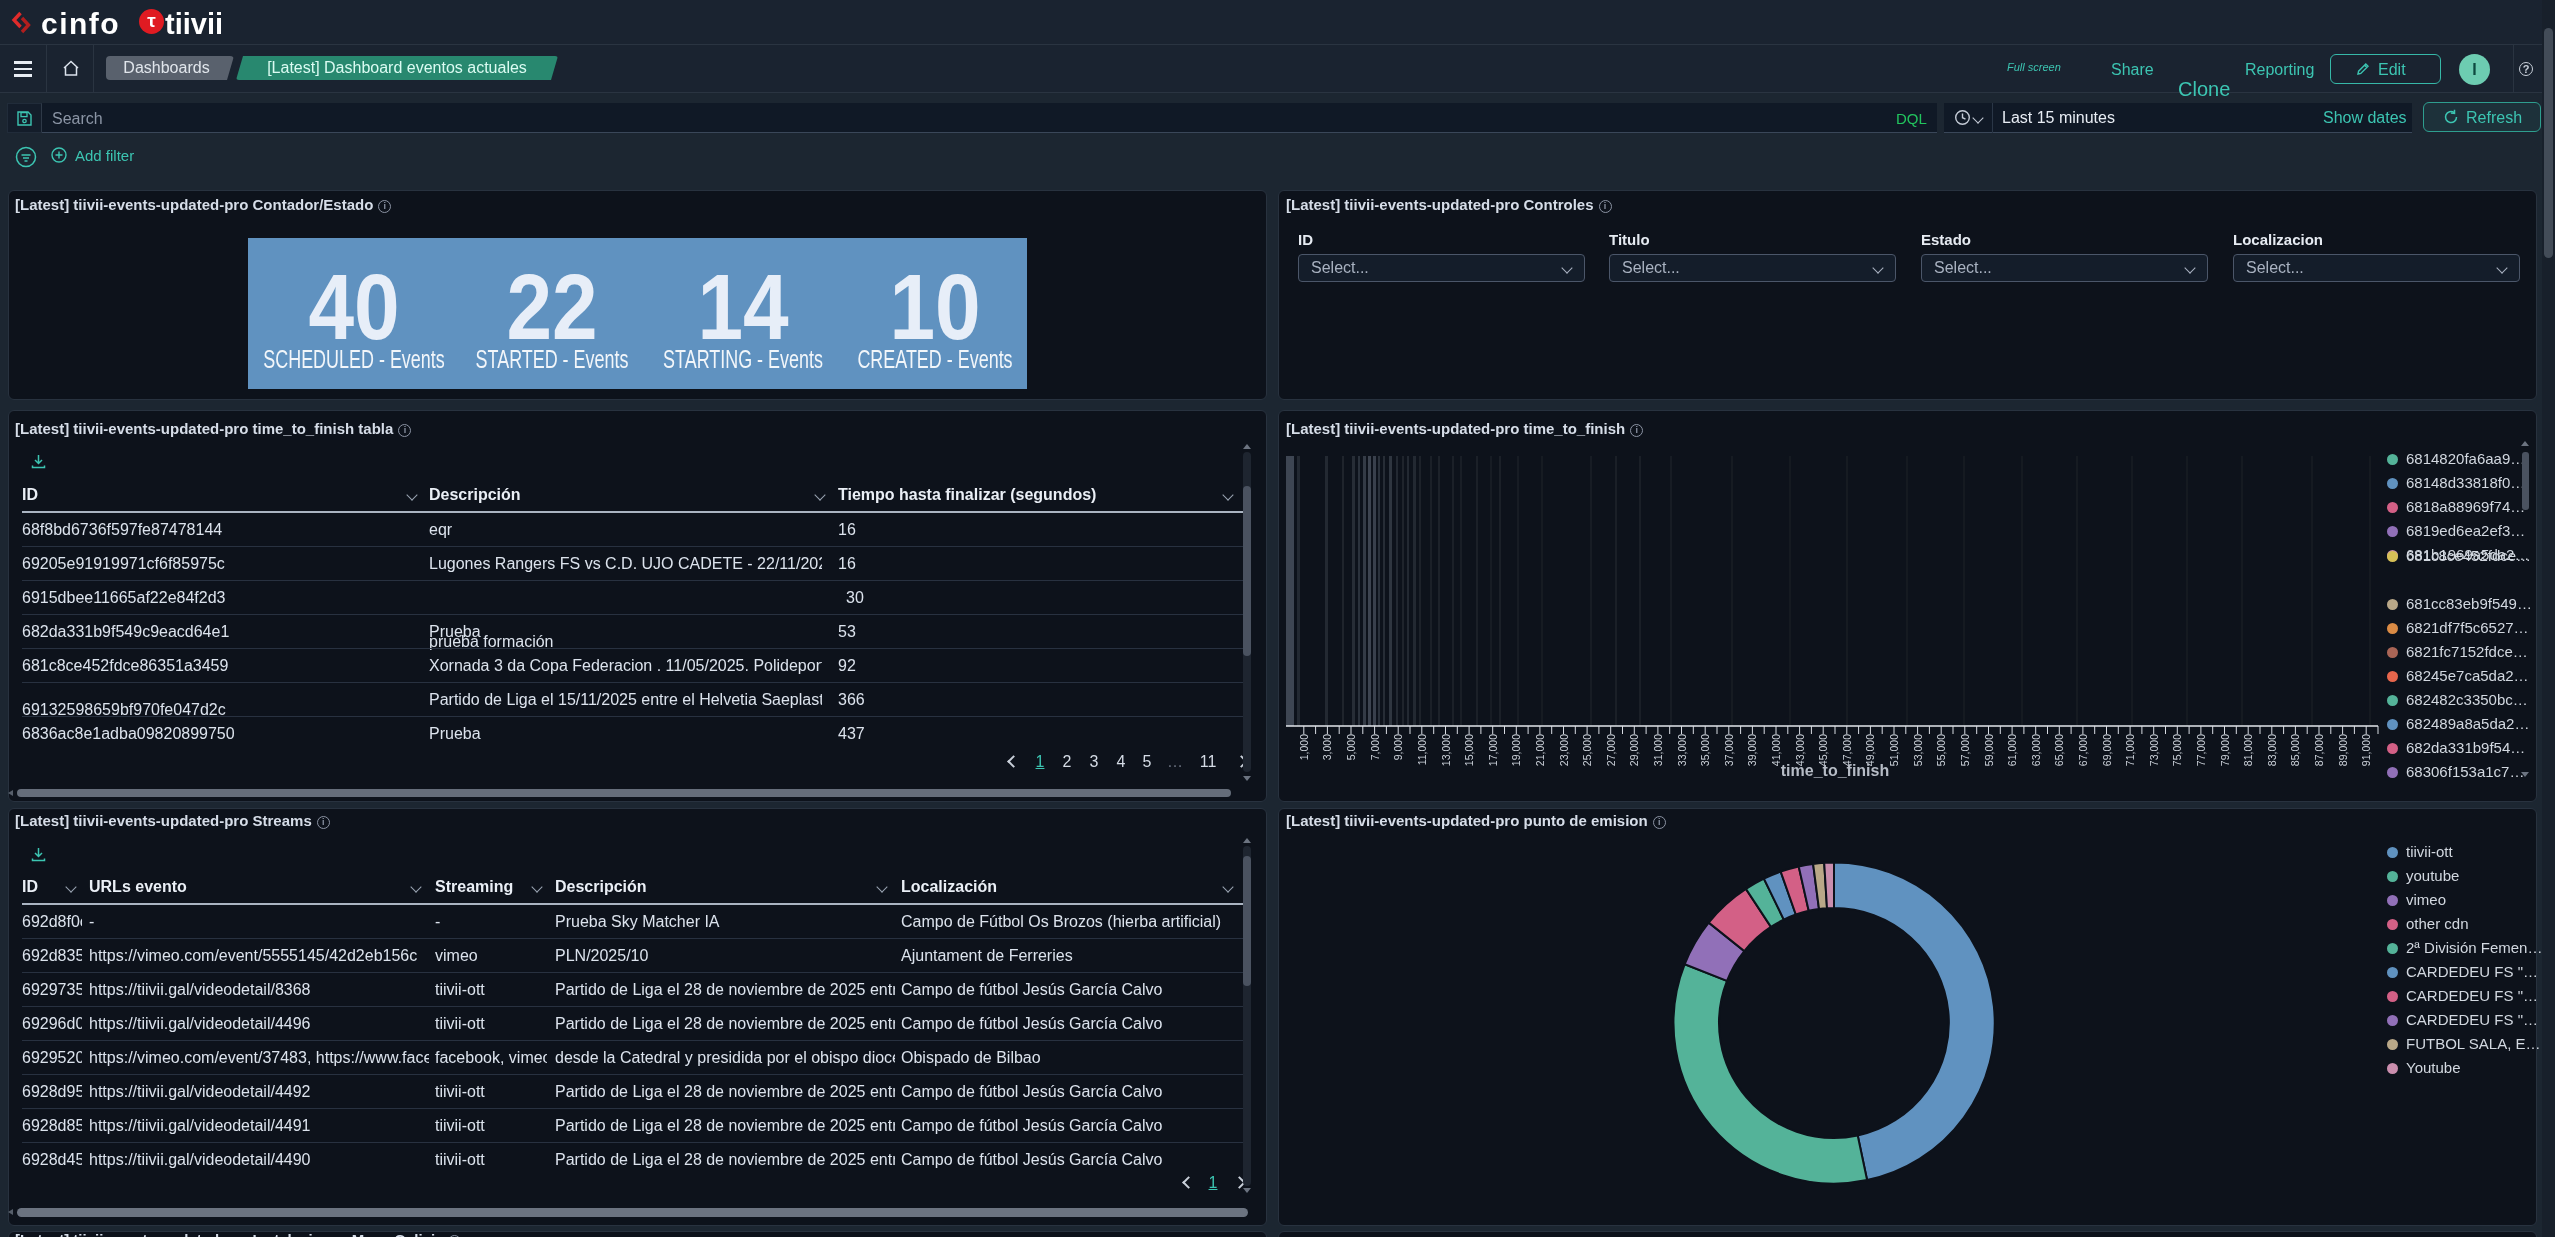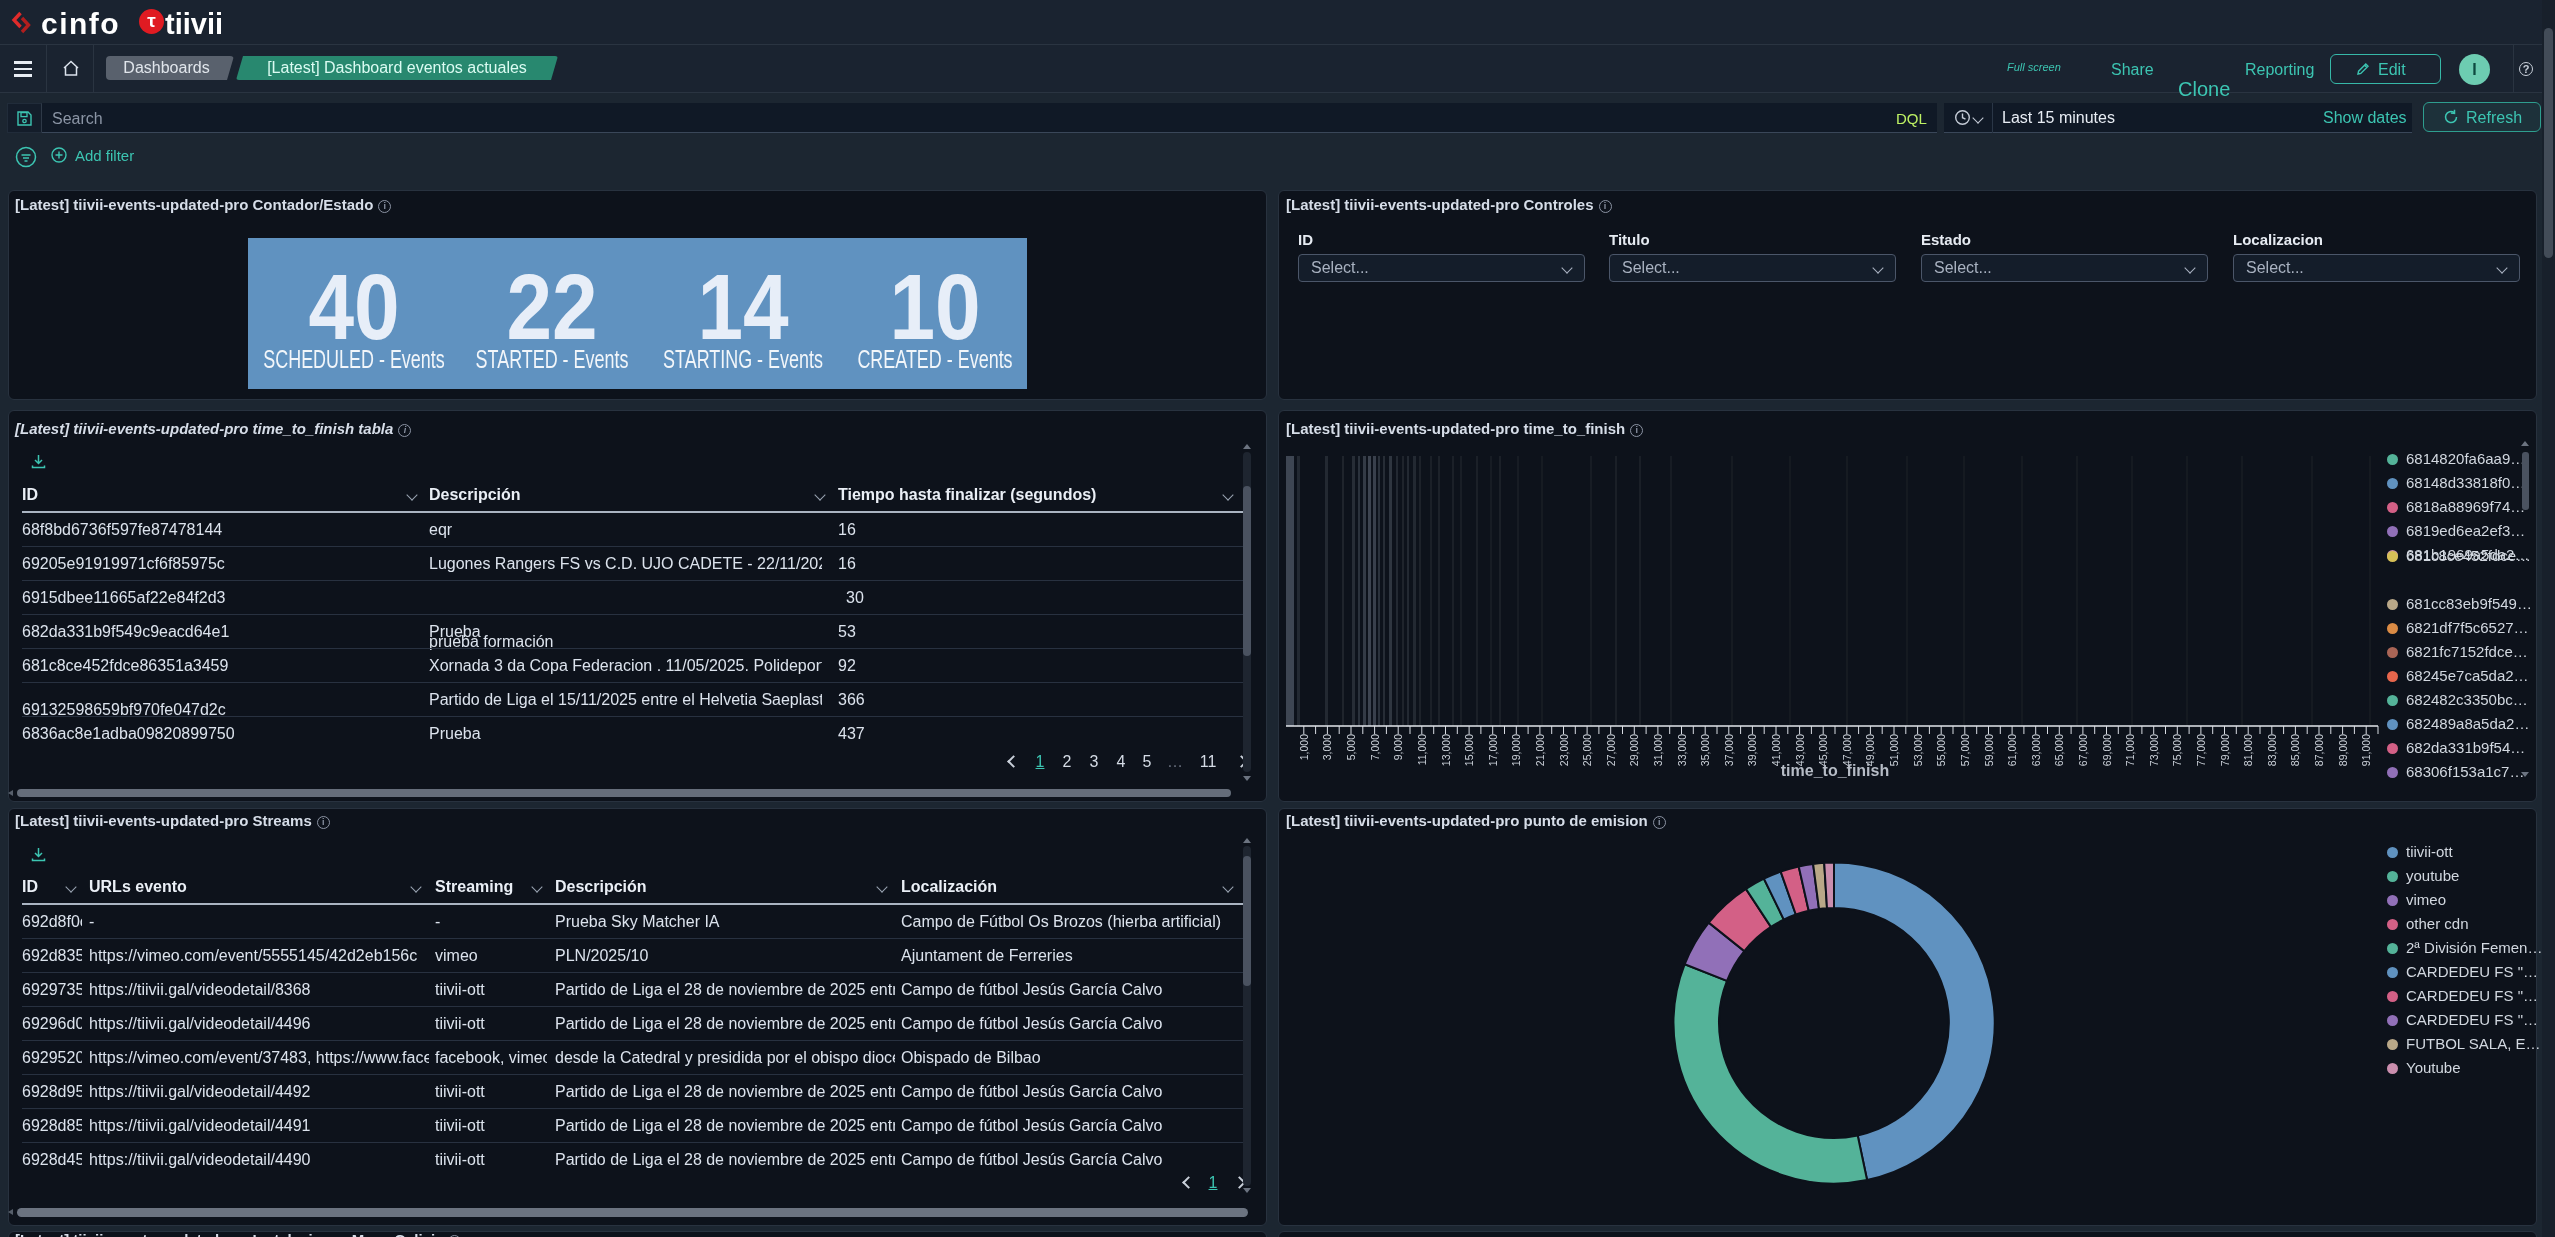--- a/index.html
+++ b/index.html
@@ -73,21 +73,21 @@
 <div class="abs" style="left:2519px;top:62px;width:14px;height:14px;border:1.4px solid #c8cfd9;border-radius:50%;color:#c8cfd9;font-size:11px;font-weight:bold;text-align:center;line-height:13px;">?</div>
 
 <div class="abs" style="left:7px;top:103px;width:35px;height:30px;background:#141d2a;border:1px solid #212c3a;border-right:1px solid #2e3947;"></div>
 <svg class="abs" style="left:16px;top:110px" width="17" height="17" viewBox="0 0 17 17">
   <path d="M2 2 H12 L15 5 V15 H2 Z" fill="none" stroke="#3cc5b2" stroke-width="1.4"></path>
   <rect x="5" y="2.6" width="6" height="4" fill="none" stroke="#3cc5b2" stroke-width="1.3"></rect>
   <circle cx="8.5" cy="11" r="1.7" fill="none" stroke="#3cc5b2" stroke-width="1.3"></circle>
 </svg>
 <div class="abs" style="left:42px;top:103px;width:1895px;height:30px;background:#101926;border-bottom:1px solid #3a4759;"></div>
 <div class="abs" style="left:52px;top:110px;font-size:16px;color:#8b95a5;">Search</div>
-<div class="abs" style="left:1896px;top:110px;font-size:15px;color:#bef264;">DQL</div>
+<div class="abs" style="left:1896px;top:110px;font-size:15px;color:#22c55e;">DQL</div>
 
 <div class="abs" style="left:1944px;top:103px;width:468px;height:30px;background:#101926;border-bottom:1px solid #3a4759;"></div>
 <svg class="abs" style="left:1954px;top:109px" width="17" height="17" viewBox="0 0 17 17">
   <circle cx="8.5" cy="8.5" r="6.8" fill="none" stroke="#c4cbd6" stroke-width="1.4"></circle>
   <path d="M8.5 4.5 V8.7 L11.5 10.2" fill="none" stroke="#c4cbd6" stroke-width="1.4"></path>
 </svg>
 <div class="abs" style="left:1974px;top:114px;width:8px;height:8px;border-right:1.5px solid #c4cbd6;border-bottom:1.5px solid #c4cbd6;transform:rotate(45deg);"></div>
 <div class="abs" style="left:1992px;top:103px;width:1px;height:30px;background:#2a3646;"></div>
 <div class="abs" style="left:2002px;top:109px;font-size:16px;color:#e8edf4;">Last 15 minutes</div>
 <div class="abs teal" style="left:2323px;top:109px;font-size:16px;">Show dates</div>
@@ -125,21 +125,21 @@
 <div class="ctrl-label" style="left:1298px;top:231px;">ID</div>
 <div class="ctrl-label" style="left:1609px;top:231px;">Titulo</div>
 <div class="ctrl-label" style="left:1921px;top:231px;">Estado</div>
 <div class="ctrl-label" style="left:2233px;top:231px;">Localizacion</div>
 <div class="sel" style="left:1298px;top:254px;">Select...</div>
 <div class="sel" style="left:1609px;top:254px;">Select...</div>
 <div class="sel" style="left:1921px;top:254px;">Select...</div>
 <div class="sel" style="left:2233px;top:254px;">Select...</div>
 
 <div class="panel" style="left:8px;top:410px;width:1259px;height:392px;"></div>
-<div class="ptitle" style="left:15px;top:420px;font-style:italic;">[Latest] tiivii-events-updated-pro time_to_finish tabla<span class="info">i</span></div>
+<div class="ptitle" style="left:15px;top:420px;">[Latest] tiivii-events-updated-pro time_to_finish tabla<span class="info">i</span></div>
 <svg class="abs" style="left:30px;top:453px" width="17" height="17" viewBox="0 0 17 17">
   <path d="M8.5 2 V10 M5 7 L8.5 10.5 L12 7" fill="none" stroke="#3cc5b2" stroke-width="1.5"></path>
   <path d="M2.5 12.5 V14.5 H14.5 V12.5" fill="none" stroke="#3cc5b2" stroke-width="1.5"></path>
 </svg>
 <div class="thead" style="left:22px;top:486px;">ID</div>
 <div class="thead" style="left:429px;top:486px;">Descripción</div>
 <div class="thead" style="left:838px;top:486px;">Tiempo hasta finalizar (segundos)</div>
 <div class="chev" style="left:408px;top:491px;"></div>
 <div class="chev" style="left:816px;top:491px;"></div>
 <div class="chev" style="left:1224px;top:491px;"></div>

